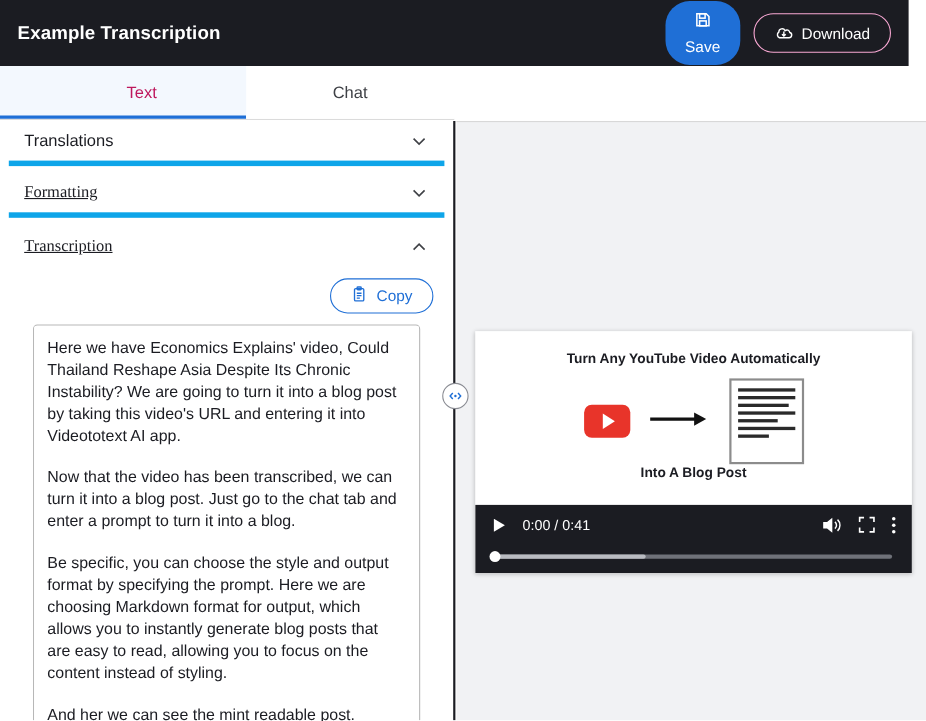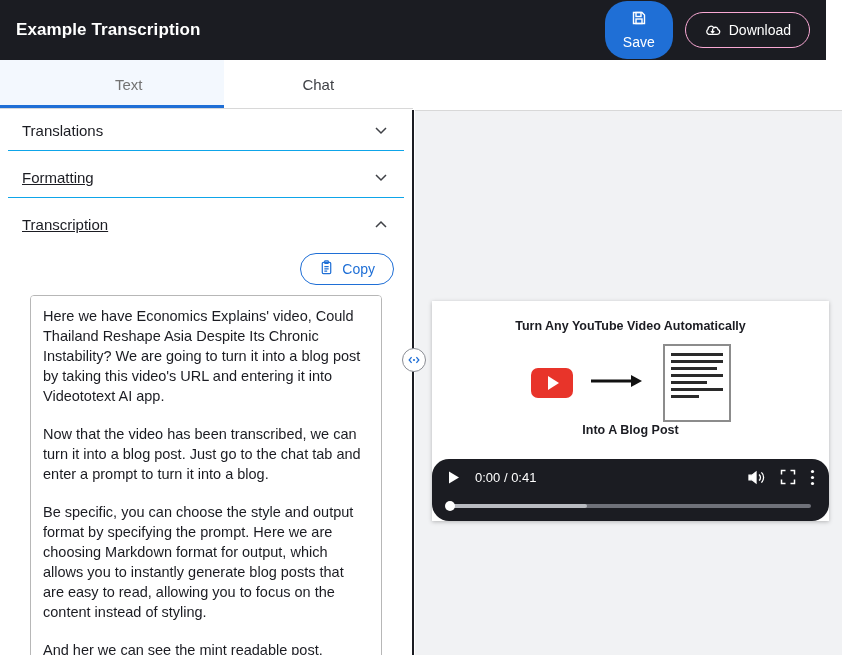--- a/index.html
+++ b/index.html
@@ -77,49 +77,49 @@
     align-items: center;
     justify-content: center;
     font-size: 15px;
     color: #3f4146;
     cursor: pointer;
     background: #ffffff;
     border: none;
     font-family: "Liberation Sans", sans-serif;
   }
   .tab.active {
-    color: #737373;
+    color: #be185d;
     box-shadow: inset 0 -3px 0 0 #1f6fd6;
     background: #f3f8fe;
     padding-left: 40px;
   }
 
   
   .left-panel {
     position: absolute;
     top: 110px; left: 0;
     width: 412px; height: 545px;
     background: #ffffff;
     overflow: hidden;
   }
   .section {
     margin: 0 8px;
-    border-bottom: 1px solid #0ea5e9;
+    border-bottom: 5px solid #0ea5e9;
     height: 41px;
     display: flex;
     align-items: center;
     justify-content: space-between;
     padding: 0 14px 0 14px;
     cursor: pointer;
   }
   .section-title {
     font-size: 15px;
     color: #1b1c22;
   }
-  .section-title.underline { text-decoration: underline; }
+  .section-title.underline { text-decoration: underline; font-family: Liberation Serif, serif; }
   .chev {
     width: 18px; height: 18px;
     color: #3f4146;
   }
   .section-spacer { height: 6px; }
 
   .copy-row {
     display: flex;
     justify-content: flex-end;
     padding: 8px 18px 0 0;
@@ -251,21 +251,20 @@
     background: #2a2a2a;
     margin-bottom: 4px;
   }
 
   .video-controls {
     position: absolute;
     bottom: 0; left: 0;
     width: 397px; height: 62px;
     background: #1b1c22;
     color: #ffffff;
-    border-radius: 17px;
   }
   .ctrl-row {
     display: flex;
     align-items: center;
     height: 36px;
     padding: 0 14px;
     gap: 14px;
   }
   .time-text {
     font-size: 13px;

